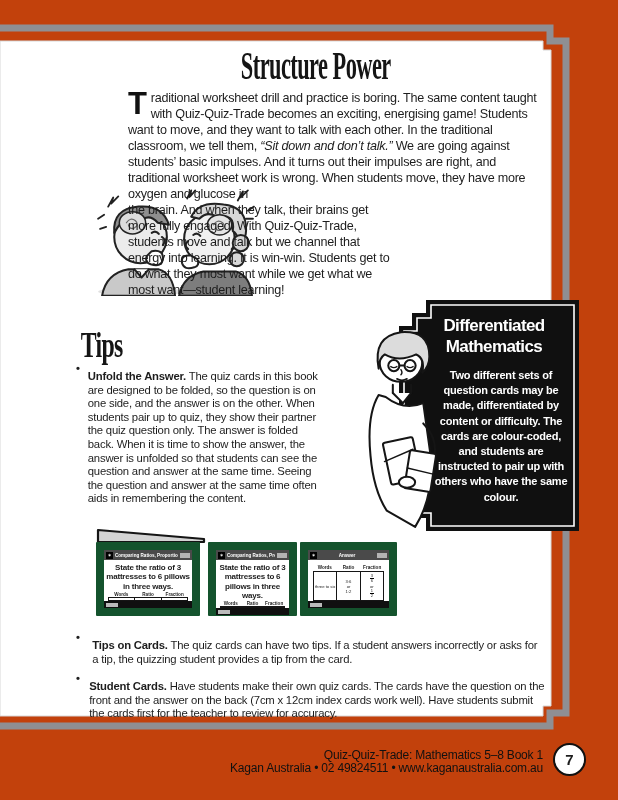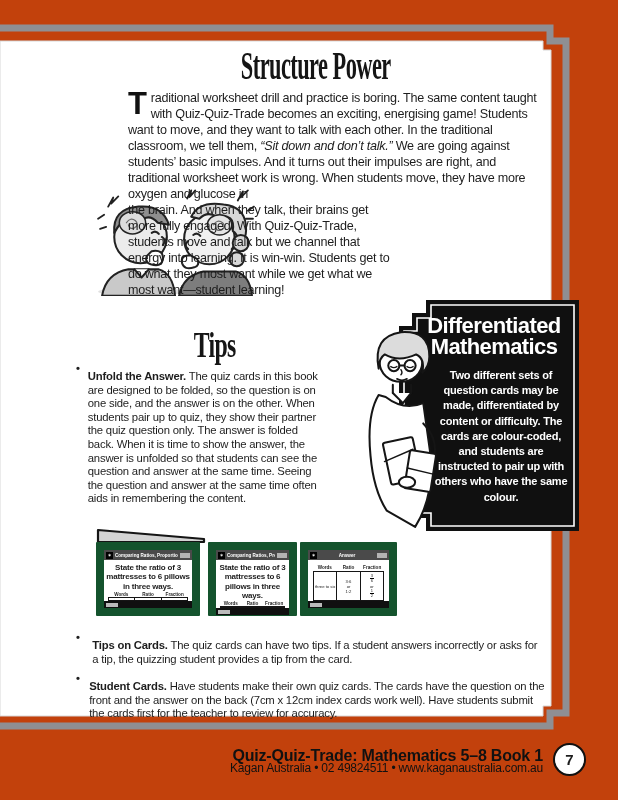--- a/index.html
+++ b/index.html
@@ -5,21 +5,21 @@
   html,body{margin:0;padding:0;background:#e8e8e7;}
   .stage{position:relative;width:618px;height:800px;overflow:hidden;
          font-family:"Liberation Sans",sans-serif;color:#1d1d1d;background:#c2410c;}
   svg{display:block;}
   .frame{position:absolute;left:0;top:0;z-index:1;}
 
   
   .title{position:absolute;left:80px;top:42px;width:472px;text-align:center;z-index:3;}
   .title-inner{display:inline-block;font-family:"Liberation Serif",serif;font-weight:bold;
                font-size:40px;transform:scaleX(.56);transform-origin:center;letter-spacing:-1px;color:#151515;}
-  .tips-head{position:absolute;left:70px;top:324px;width:290px;text-align:center;z-index:3;}
+  .tips-head{position:absolute;left:70px;top:324px;width:290px;text-align:left;z-index:3;}
   .tips-head .title-inner{font-size:36px;transform:scaleX(.66);}
 
   
   .intro{position:absolute;left:128px;top:90px;width:410px;z-index:3;
          font-size:12.6px;line-height:16px;letter-spacing:-0.25px;}
   .intro p{margin:0;}
   .dropcap{float:left;font-size:31px;line-height:27px;font-weight:bold;padding-right:4px;color:#111;}
   .intro .p2{width:270px;}
 
   .heads{position:absolute;left:94px;top:184px;z-index:2;}
@@ -28,21 +28,21 @@
   .bullet{position:absolute;display:flex;z-index:3;font-size:11.3px;line-height:13.6px;letter-spacing:-0.2px;}
   .bullet .marker{width:13px;font-weight:bold;}
   .bullet p{margin:8px;}
   .b1{left:76px;top:362px;width:252px;}
   .b2{left:76px;top:631px;width:478px;}
   .b3{left:76px;top:672px;width:478px;}
 
   
   .diffbox{position:absolute;left:398px;top:299px;width:182px;height:233px;z-index:4;}
   .diff-content{position:absolute;left:20px;top:16px;width:152px;text-align:center;color:#fff;}
-  .diff-title{font-size:22px;font-weight:bold;line-height:21px;letter-spacing:-0.6px;}
+  .diff-title{font-size:17px;font-weight:bold;line-height:21px;letter-spacing:-0.6px;}
   .diff-body{margin:11px 2px 0 16px;font-size:11px;font-weight:bold;line-height:15.2px;letter-spacing:-0.2px;}
   .woman{position:absolute;left:345px;top:322px;z-index:5;}
 
   
   .flap{position:absolute;left:94px;top:525px;z-index:3;}
   .card{position:absolute;top:542px;height:74px;background:#fff;border:8px solid #14532d;
         border-radius:1px;z-index:4;display:flex;flex-direction:column;box-sizing:border-box;}
   .c1{left:96px;width:104px;}
   .c2{left:208px;width:89px;}
   .c3{left:300px;width:97px;}
@@ -62,21 +62,21 @@
   .ans-cols span{flex:1;text-align:center;font-size:4.6px;font-weight:bold;}
   .ans-table{display:flex;margin:1px 5px 0;border:1px solid #151515;height:30px;}
   .ans-cell{flex:1;border-right:1px solid #151515;display:flex;flex-direction:column;align-items:center;justify-content:center;font-size:4.2px;line-height:5px;}
   .ans-cell:last-child{border-right:none;}
   .fr{display:inline-block;font-size:4px;line-height:4.4px;text-align:center;}
   .fr .n{display:block;border-bottom:0.6px solid #000;padding:0 1px;}
   .fr .d{display:block;}
 
   
   .footer{position:absolute;right:75px;top:749px;width:420px;text-align:right;z-index:3;color:#111;}
-  .footer .l1{font-size:16px;font-weight:bold;line-height:13px;letter-spacing:-0.2px;}
+  .footer .l1{font-size:12px;font-weight:normal;line-height:13px;letter-spacing:-0.2px;}
   .footer .l2{font-size:12px;line-height:13px;letter-spacing:-0.2px;}
   .pagenum{position:absolute;left:553px;top:743px;width:33px;height:33px;border:2.5px solid #111;
            border-radius:50%;background:#fff;box-sizing:border-box;display:flex;align-items:center;
            justify-content:center;font-size:15px;font-weight:bold;z-index:3;}
 </style>
 </head>
 <body>
 
 <div class="stage">
 

